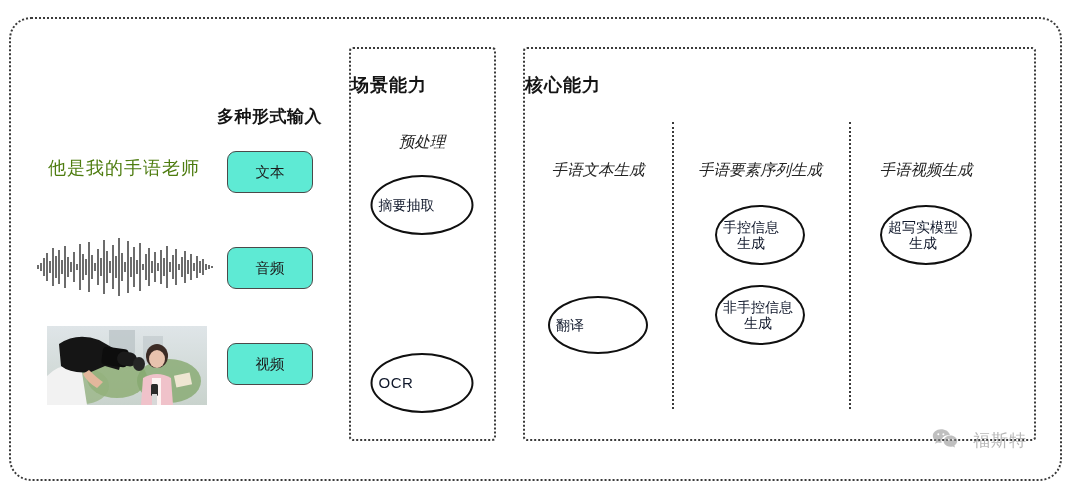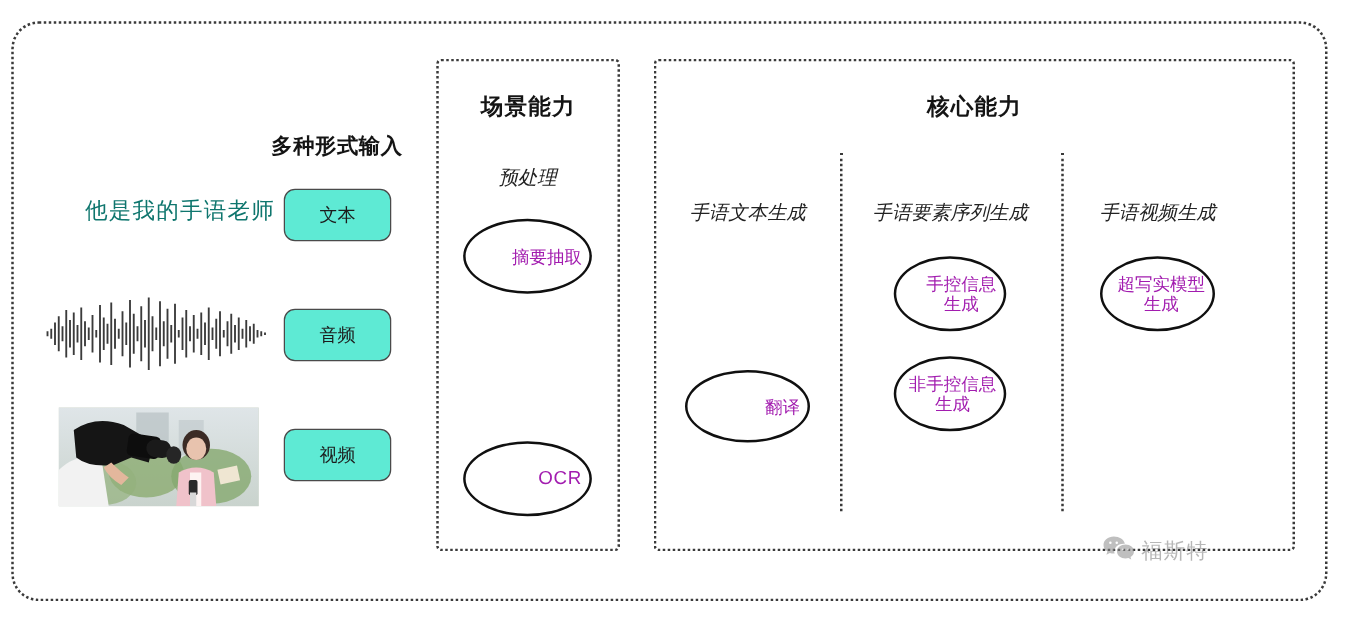--- a/index.html
+++ b/index.html
@@ -47,21 +47,21 @@
   .panel-core {
     left: 523px;
     top: 47px;
     width: 513px;
     height: 394px;
   }
 
   .panel-title {
     position: absolute;
     width: 100%;
-    text-align: center;
+    text-align: left;
     font-size: 18px;
     font-weight: bold;
     letter-spacing: 1px;
     color: #141414;
   }
   .panel-scene .panel-title { top: 24px; }
   .panel-core .panel-title { top: 24px; }
 
   
   .divider {
@@ -86,25 +86,25 @@
   }
 
   
   .ellipse {
     position: absolute;
     border: 2.4px solid #101010;
     border-radius: 50%;
     box-sizing: border-box;
     display: flex;
     align-items: center;
-    justify-content: flex-end;
+    justify-content: flex-start;
     text-align: center;
     font-size: 14px;
     line-height: 1.15;
-    color: #a21caf;
+    color: #0f172a;
     background: #ffffff;
     transform: translate(-50%, -50%);
     padding: 0 6px;
   }
   .ellipse.lat { font-size: 15px; letter-spacing: .5px; }
   .ellipse span { display: block; }
 
   
   .input-title {
     position: absolute;
@@ -114,24 +114,23 @@
     font-weight: bold;
     color: #141414;
     letter-spacing: .5px;
     white-space: nowrap;
   }
   .sentence {
     position: absolute;
     left: 48px;
     top: 156px;
     font-size: 18px;
-    color: #0f766e;
+    color: #4d7c0f;
     letter-spacing: 1px;
     white-space: nowrap;
-    margin-left: 20px;
   }
   .modal-btn {
     position: absolute;
     width: 86px;
     height: 42px;
     border: 1.6px solid #4a4a4a;
     border-radius: 9px;
     box-sizing: border-box;
     display: flex;
     align-items: center;
@@ -161,25 +160,25 @@
     width: 160px;
     height: 79px;
     overflow: hidden;
     background: #cfd7cd;
   }
   .thumb svg { display: block; }
 
   
   .watermark {
     position: absolute;
-    left: 882px;
+    left: 932px;
     top: 428px;
     display: flex;
-    align-items: center;
-    gap: 5px;
+    align-items: flex-end;
+    gap: 15px;
     opacity: .55;
   }
   .watermark .wm-text {
     font-size: 17px;
     color: #7d7d7d;
     letter-spacing: 1px;
     white-space: nowrap;
   }
 </style>
 </head>

